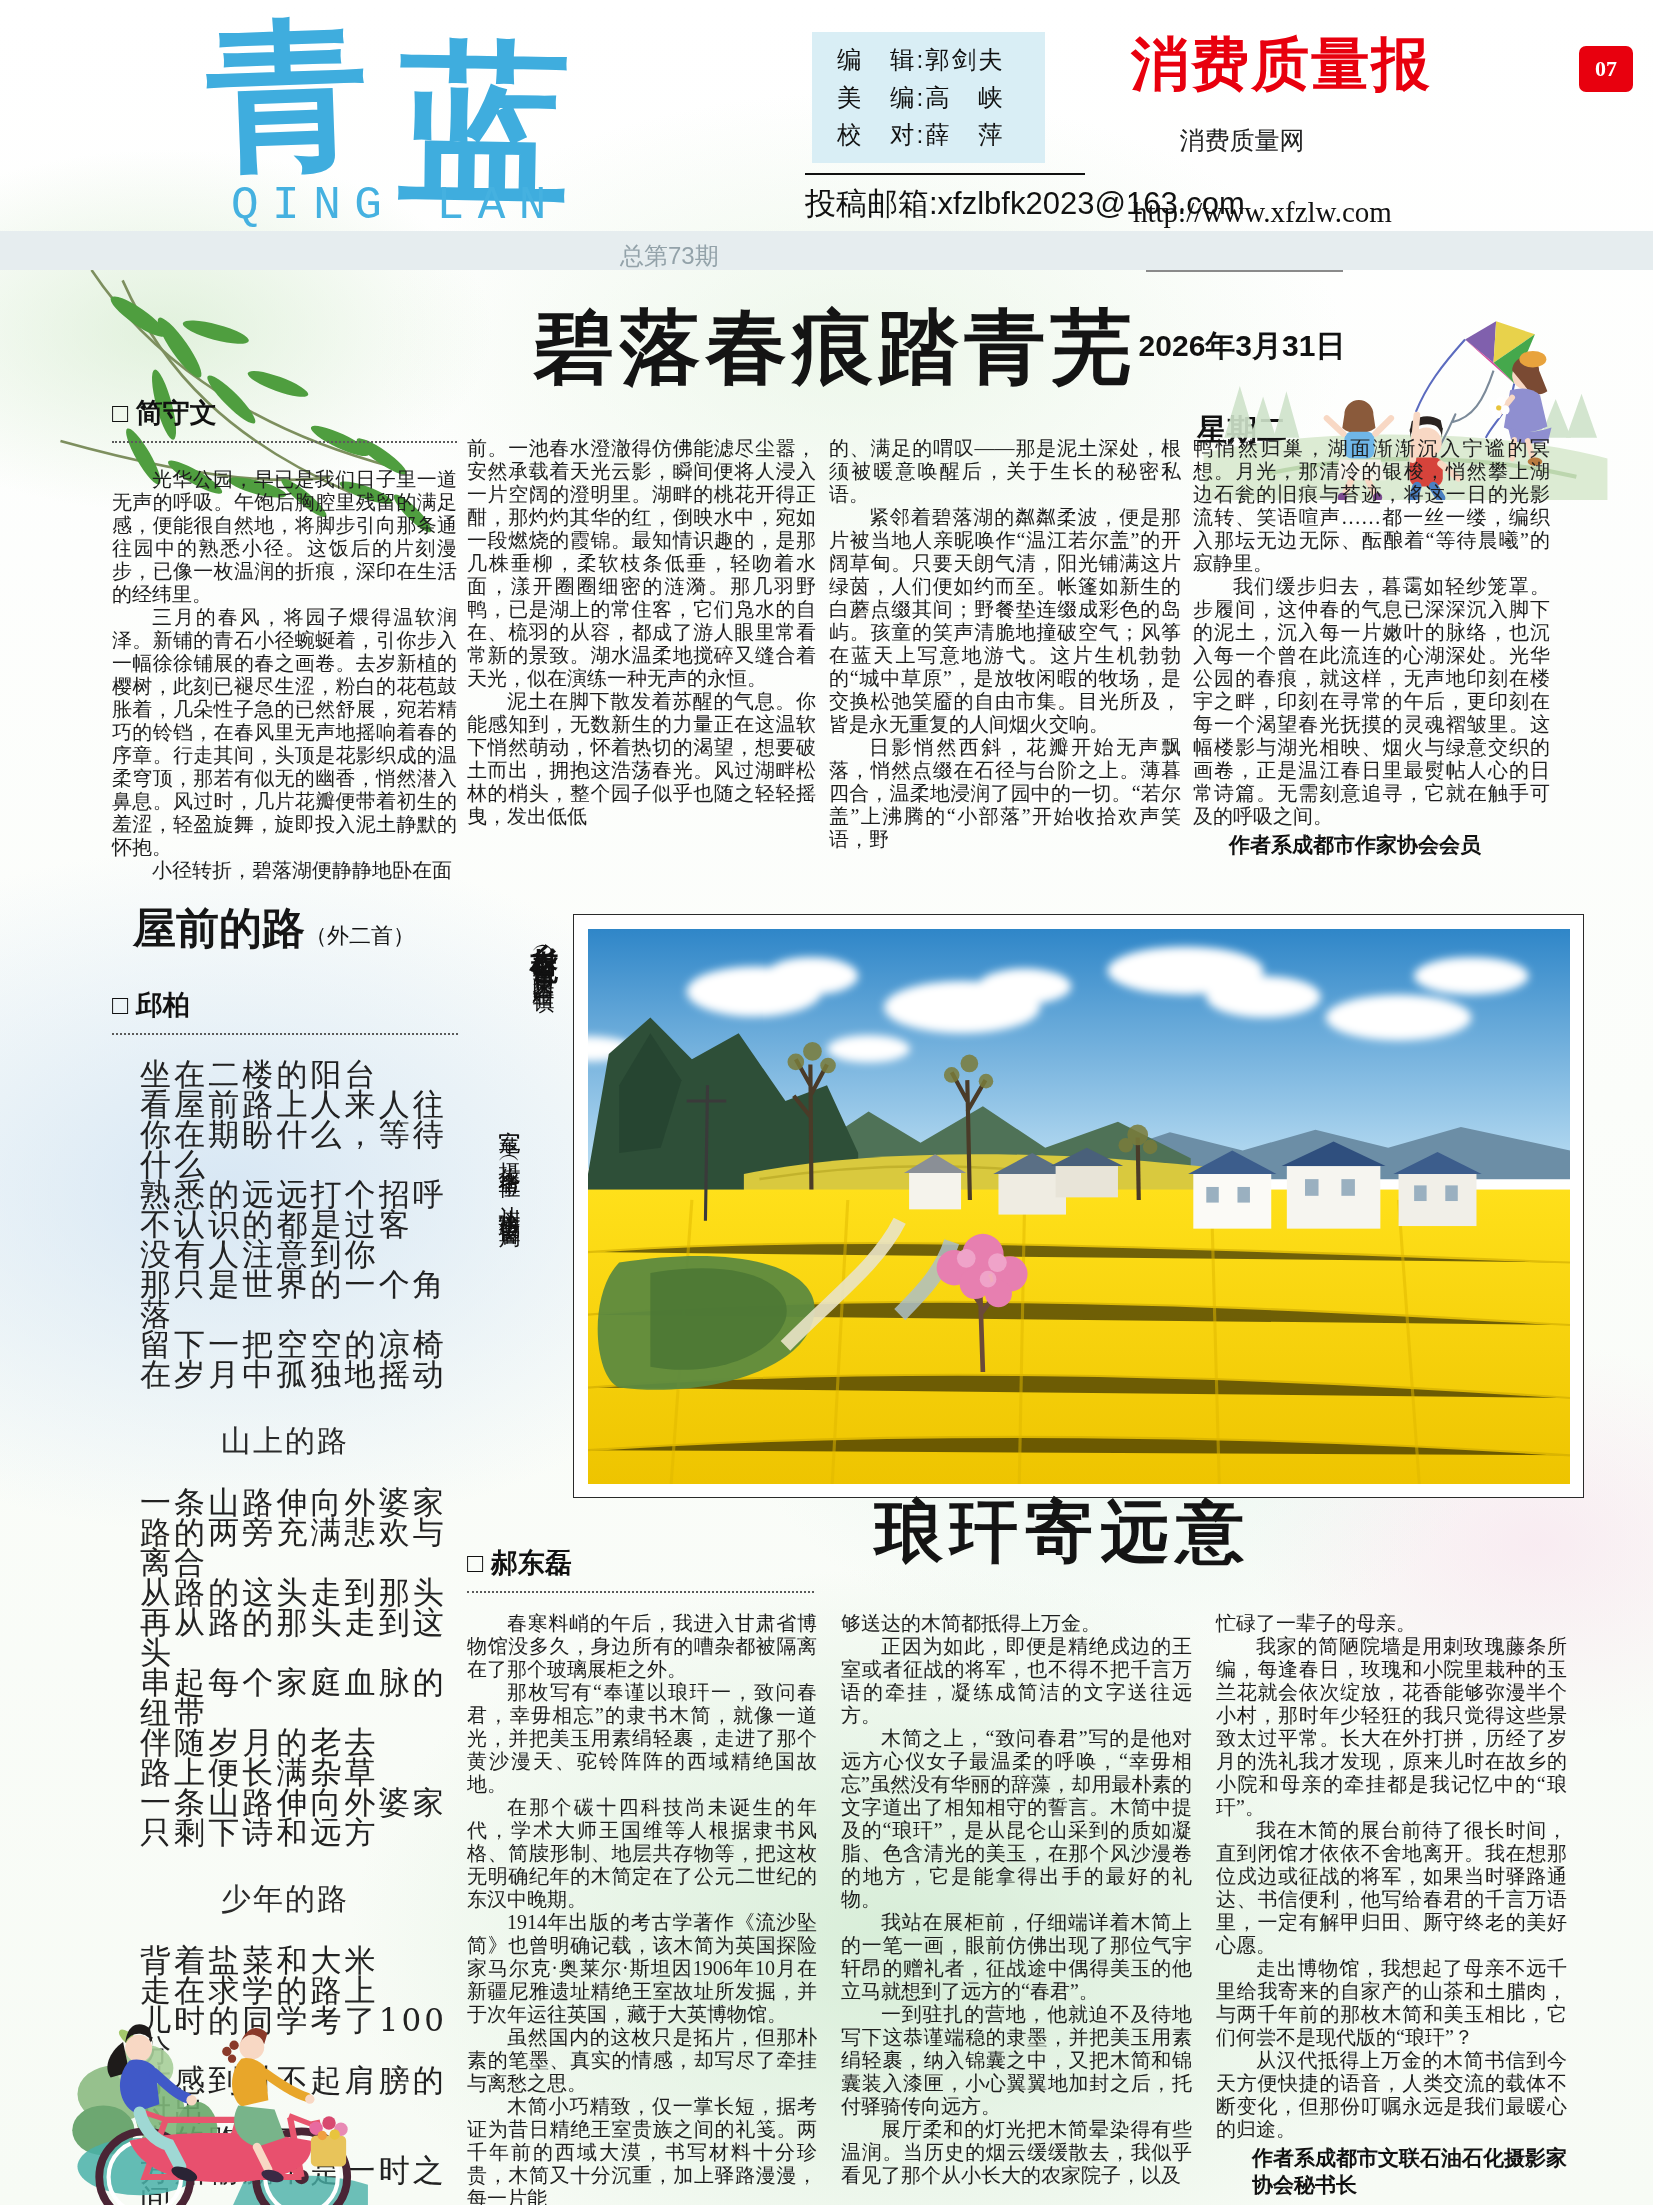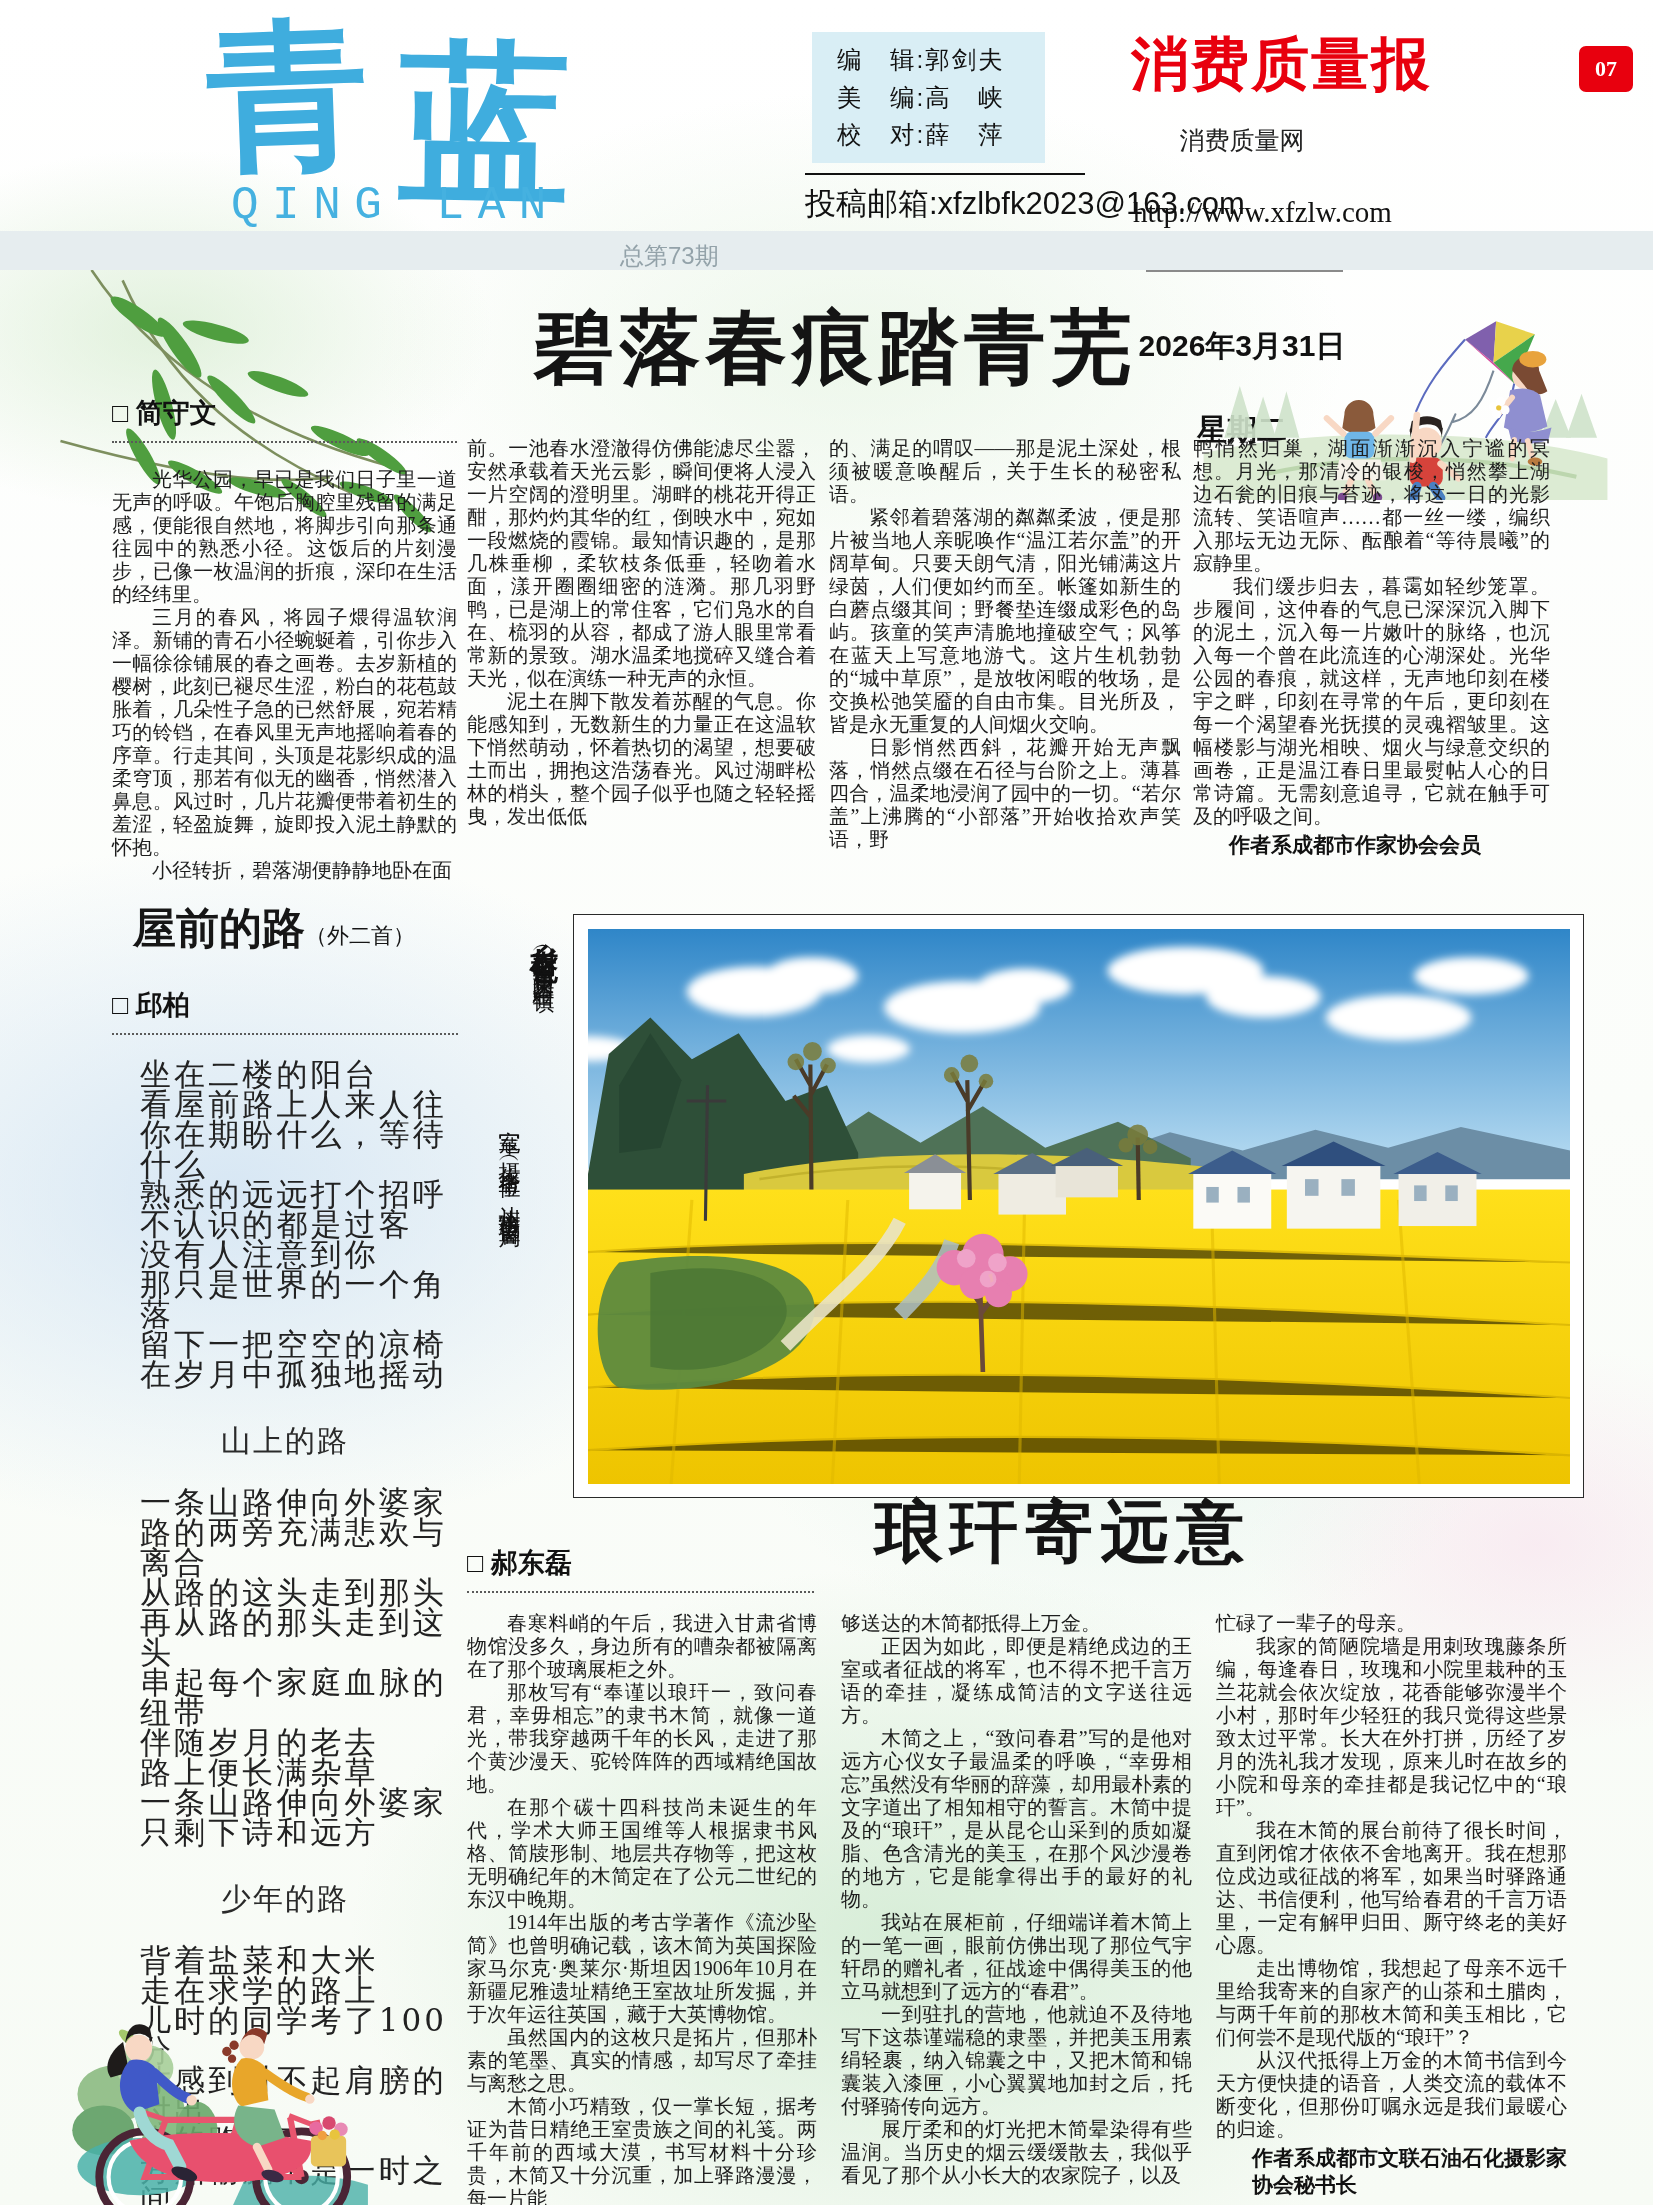--- a/index.html
+++ b/index.html
@@ -375,21 +375,21 @@
           </g>
       </g>
     </svg>
   </div>
 
   <div class="abs a-title" style="left:840px;top:1496px;width:446px;font-size:68px;letter-spacing:7.3px;">琅玕寄远意</div>
   <div class="abs author" style="left:467px;top:1545px;width:347px;">□ 郝东磊</div>
 
   <div class="abs col" style="left:467px;top:1612px;width:350px;">
       <p class="para">春寒料峭的午后，我进入甘肃省博物馆没多久，身边所有的嘈杂都被隔离在了那个玻璃展柜之外。</p>
-      <p class="para">那枚写有“奉谨以琅玕一，致问春君，幸毋相忘”的隶书木简，就像一道光，带我穿越两千年的长风，走进了那个黄沙漫天、驼铃阵阵的西域精绝国故地。</p>
+      <p class="para">那枚写有“奉谨以琅玕一，致问春君，幸毋相忘”的隶书木简，就像一道光，并把美玉用素绢轻裹，走进了那个黄沙漫天、驼铃阵阵的西域精绝国故地。</p>
       <p class="para">在那个碳十四科技尚未诞生的年代，学术大师王国维等人根据隶书风格、简牍形制、地层共存物等，把这枚无明确纪年的木简定在了公元二世纪的东汉中晚期。</p>
       <p class="para">1914年出版的考古学著作《流沙坠简》也曾明确记载，该木简为英国探险家马尔克·奥莱尔·斯坦因1906年10月在新疆尼雅遗址精绝王室故址所发掘，并于次年运往英国，藏于大英博物馆。</p>
       <p class="para">虽然国内的这枚只是拓片，但那朴素的笔墨、真实的情感，却写尽了牵挂与离愁之思。</p>
       <p class="para">木简小巧精致，仅一掌长短，据考证为昔日精绝王室贵族之间的礼笺。两千年前的西域大漠，书写材料十分珍贵，木简又十分沉重，加上驿路漫漫，每一片能</p>
     </div>
   <div class="abs col cont" style="left:841px;top:1612px;width:351px;">
       <p class="para">够送达的木简都抵得上万金。</p>
       <p class="para">正因为如此，即便是精绝戍边的王室或者征战的将军，也不得不把千言万语的牵挂，凝练成简洁的文字送往远方。</p>
       <p class="para">木简之上，“致问春君”写的是他对远方心仪女子最温柔的呼唤，“幸毋相忘”虽然没有华丽的辞藻，却用最朴素的文字道出了相知相守的誓言。木简中提及的“琅玕”，是从昆仑山采到的质如凝脂、色含清光的美玉，在那个风沙漫卷的地方，它是能拿得出手的最好的礼物。</p>
       <p class="para">我站在展柜前，仔细端详着木简上的一笔一画，眼前仿佛出现了那位气宇轩昂的赠礼者，征战途中偶得美玉的他立马就想到了远方的“春君”。</p>

